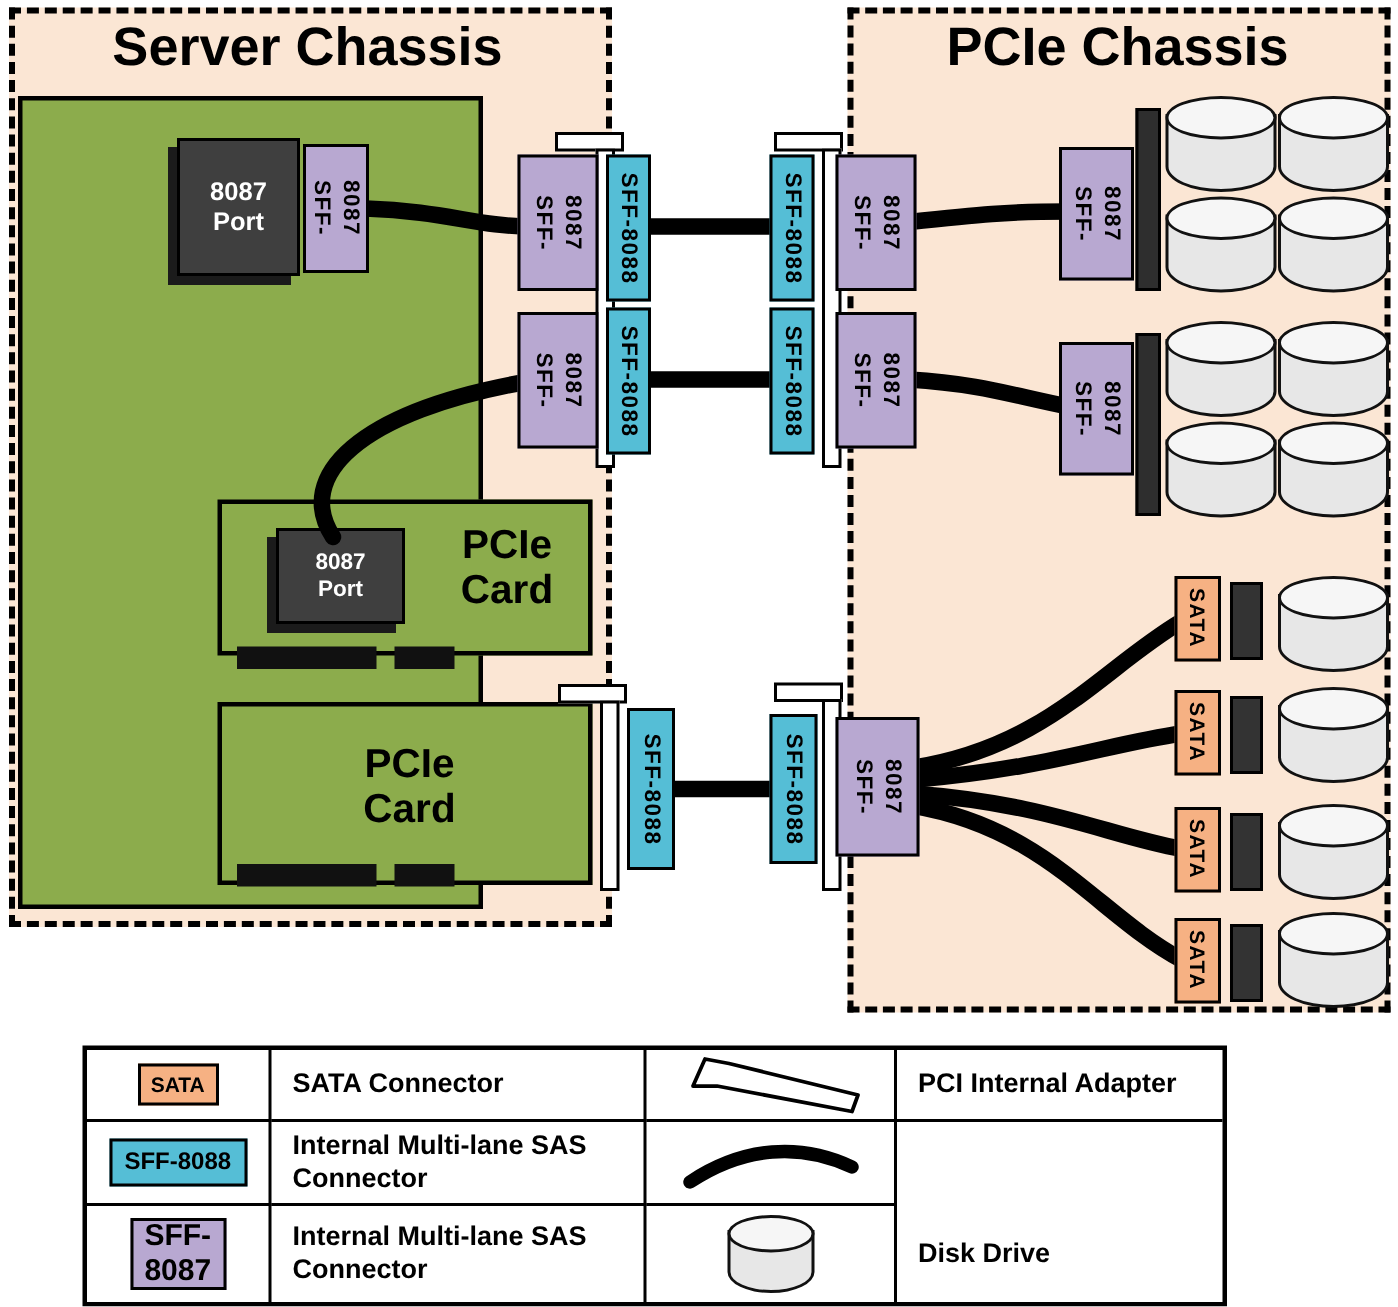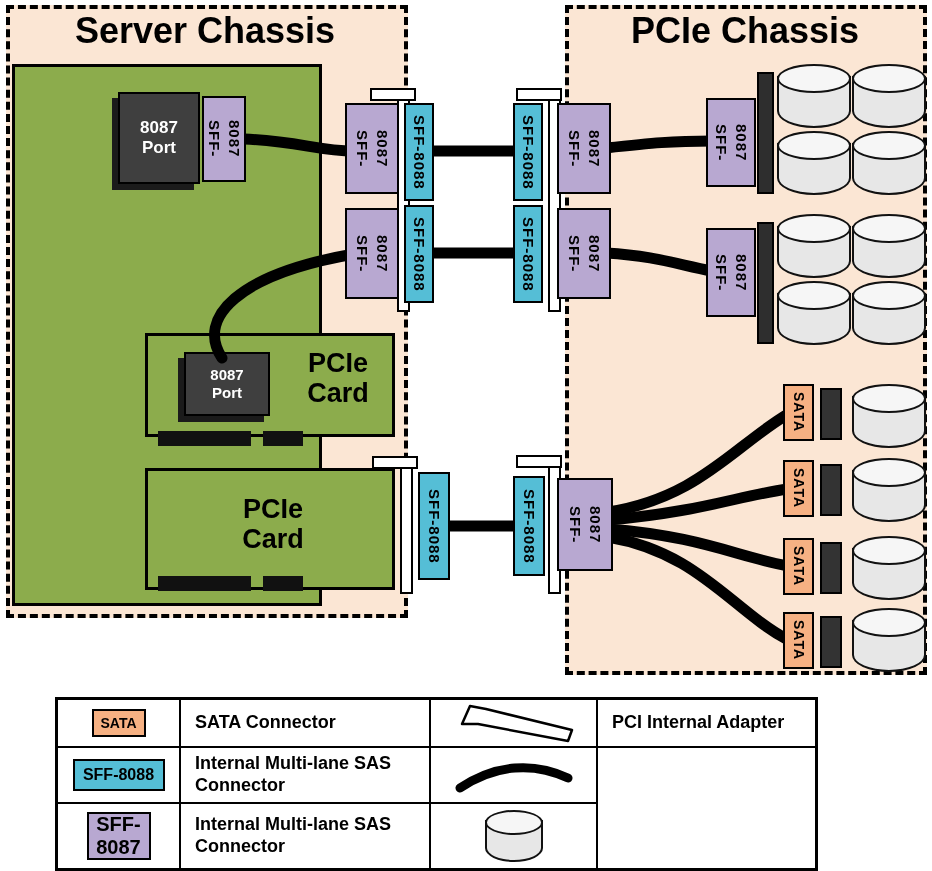--- a/index.html
+++ b/index.html
@@ -225,16 +225,17 @@
     <div class="lrow lrow3">
       <div class="lcell c1">
         <div class="chip int">SFF-
 8087</div>
       </div>
       <div class="lcell c2 ltext">Internal Multi-lane SAS
 Connector</div>
       <div class="lcell c3">
         <div class="disk ldisk"></div>
       </div>
+      <div class="lcell c4 ltext">Disk Drive</div>
     </div>
   </div>
 
 </div>
 
 </body></html>

